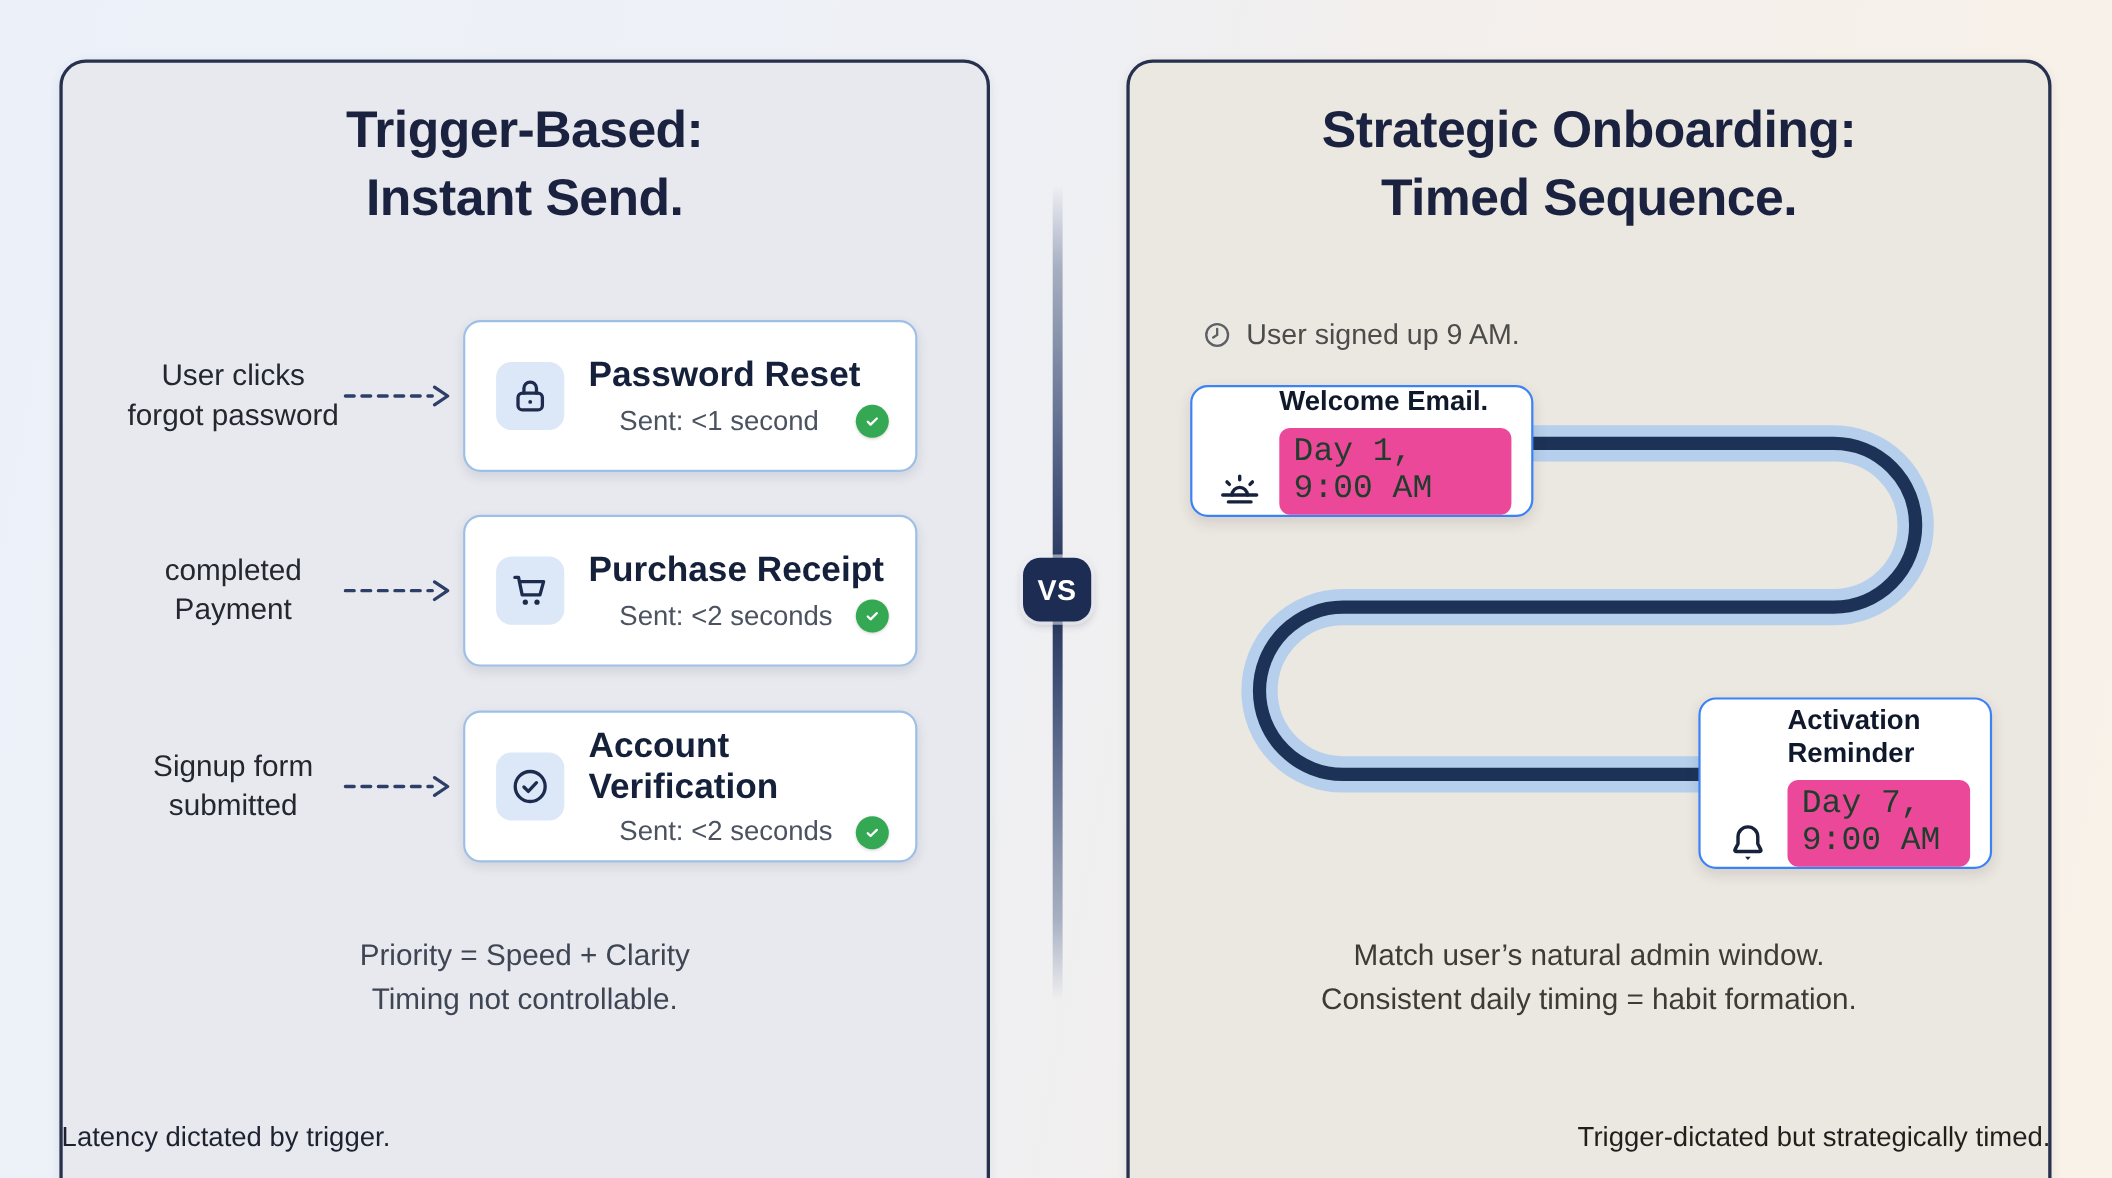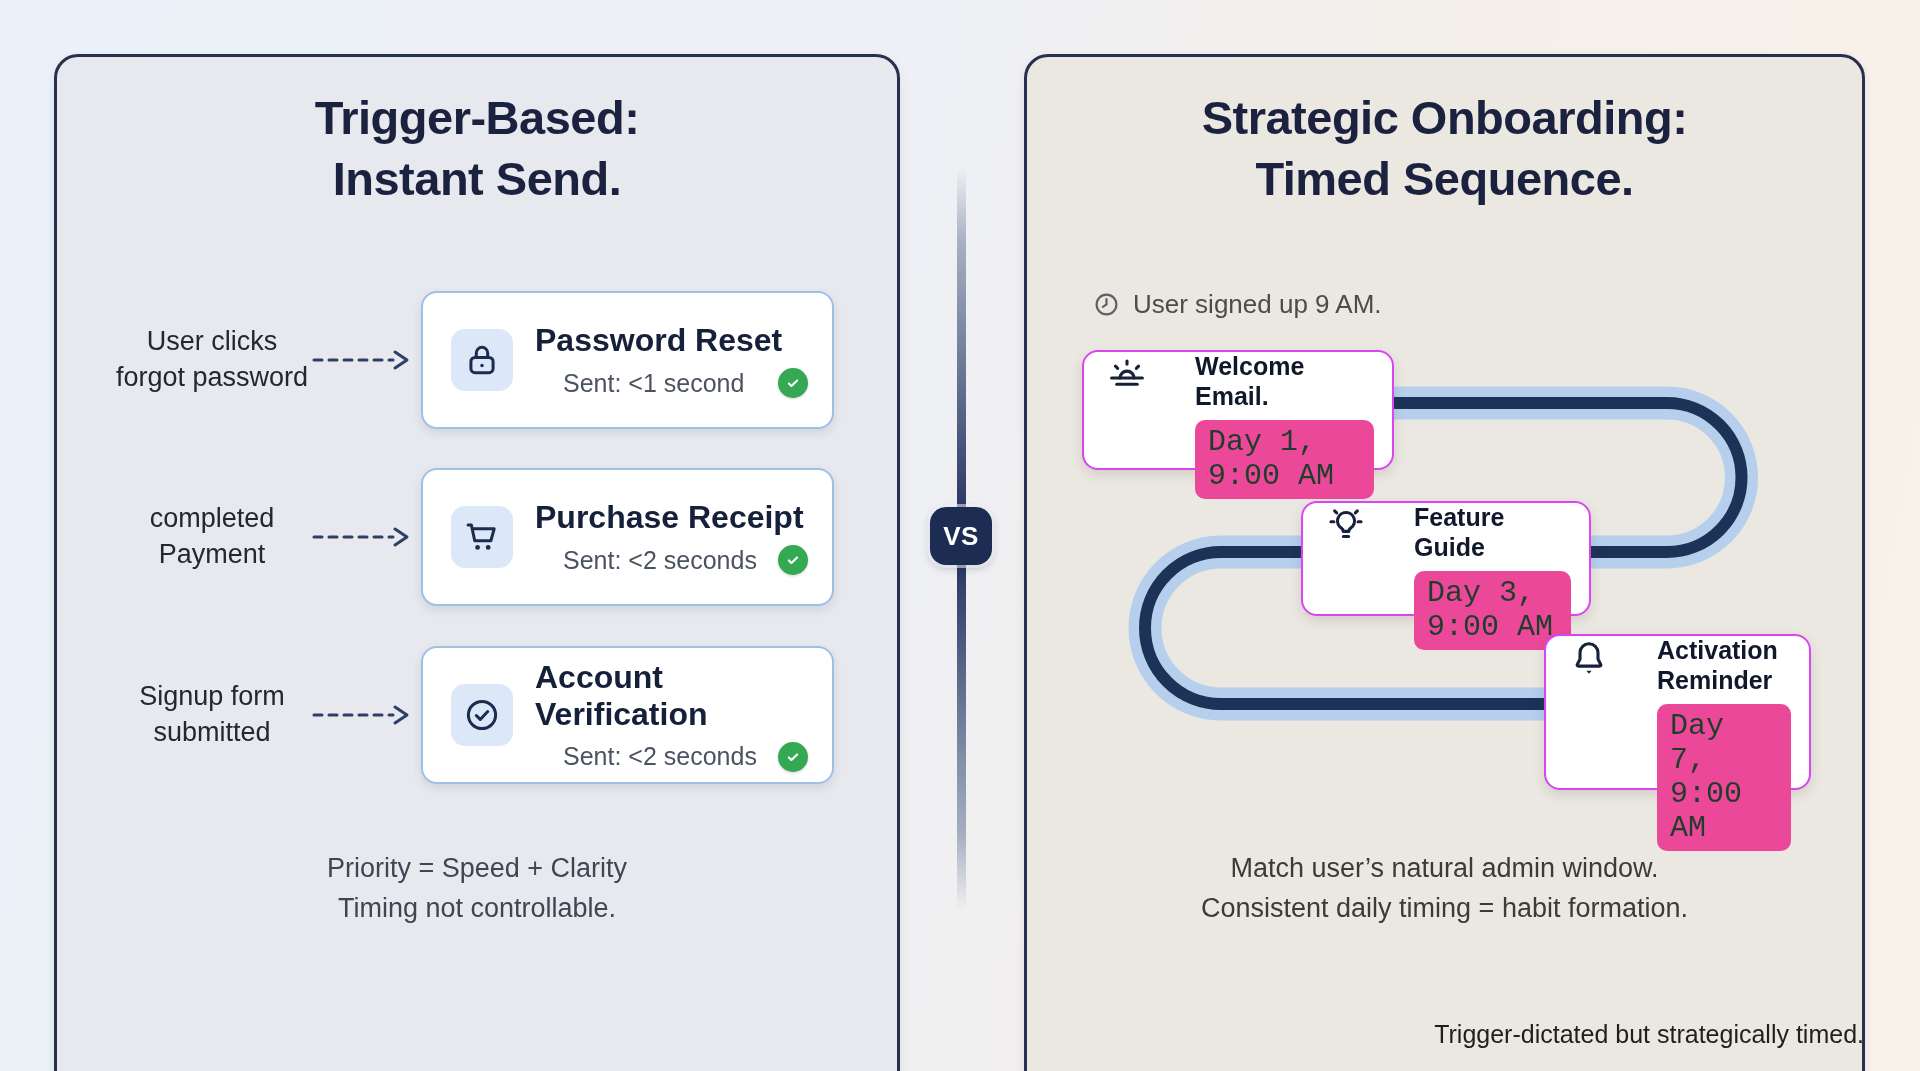--- a/index.html
+++ b/index.html
@@ -140,26 +140,25 @@
     position: absolute;
     left: 0; top: 0;
     width: 835px; height: 940px;
     z-index: 1;
   }
 
   .step-card {
     position: absolute;
     z-index: 2;
     background: #ffffff;
-    border: 2px solid #d946ef;
+    border: 2px solid #3b82f6;
     border-radius: 16px;
     box-shadow: 0 5px 12px rgba(70,62,50,0.14);
-    display: flex; align-items: flex-start;
+    display: flex; align-items: flex-end;
     padding: 0 18px 0 20px;
-    gap: 32px;
   }
   .step-1 { left: 55px;  top: 293px; width: 312px; height: 120px; }
   .step-2 { left: 274px; top: 444px; width: 290px; height: 115px; }
   .step-3 { left: 517px; top: 577px; width: 267px; height: 156px; }
 
   .step-icon { flex: 0 0 46px; width: 46px; display: flex; align-items: center; justify-content: center; }
   .step-icon svg { width: 44px; height: 44px; }
   .step-text { margin-left: 13px; }
   .step-title {
     font-size: 25px; font-weight: 700; color: #10182b; line-height: 1.18;
@@ -325,48 +324,36 @@
           <path d="M3.6 14.2h16.8"></path>
           <path d="M6.4 17.6h11.2"></path>
         </svg>
       </div>
       <div class="step-text">
         <div class="step-title">Welcome Email.</div>
         <span class="step-badge">Day 1, 9:00 AM</span>
       </div>
     </div>
 
-    <div class="step-card step-2">
-      <div class="step-icon">
-        <svg viewBox="0 0 24 24" fill="none" stroke="#16213c" stroke-width="1.7" stroke-linecap="round" stroke-linejoin="round">
-          <path d="M12 5.2a4.6 4.6 0 0 0-2.5 8.5c.6.4 1 1.1 1 1.8h3c0-.7.4-1.4 1-1.8a4.6 4.6 0 0 0-2.5-8.5z"></path>
-          <path d="M10.6 18.3h2.8"></path>
-          <path d="M5.4 10.2H3.8M20.2 10.2h-1.6M6.9 5.4L5.8 4.3M17.1 5.4l1.1-1.1"></path>
-        </svg>
-      </div>
-      <div class="step-text">
-        <div class="step-title">Feature Guide</div>
-        <span class="step-badge">Day 3, 9:00 AM</span>
-      </div>
-    </div>
 
     <div class="step-card step-3">
       <div class="step-icon">
         <svg viewBox="0 0 24 24" fill="none" stroke="#16213c" stroke-width="1.7" stroke-linecap="round" stroke-linejoin="round">
           <path d="M12 4.2a4.9 4.9 0 0 0-4.9 4.9v3.5l-1.5 2.9a.6.6 0 0 0 .5.9h11.8a.6.6 0 0 0 .5-.9l-1.5-2.9V9.1A4.9 4.9 0 0 0 12 4.2z"></path>
           <path d="M10.6 19l1.4 1.6L13.4 19z" fill="#16213c" stroke="none"></path>
         </svg>
       </div>
       <div class="step-text">
         <div class="step-title">Activation Reminder</div>
         <span class="step-badge">Day 7, 9:00 AM</span>
       </div>
     </div>
 
     <div class="panel-footer">
       <span>Match user’s natural admin window.</span><br>
       <span>Consistent daily timing = habit formation.</span>
     </div>
   </section>
 
+  <div class="caption caption-left">Latency dictated by trigger.</div>
   <div class="caption caption-right">Trigger-dictated but strategically timed.</div>
 
 </div>
 
 </body></html>

